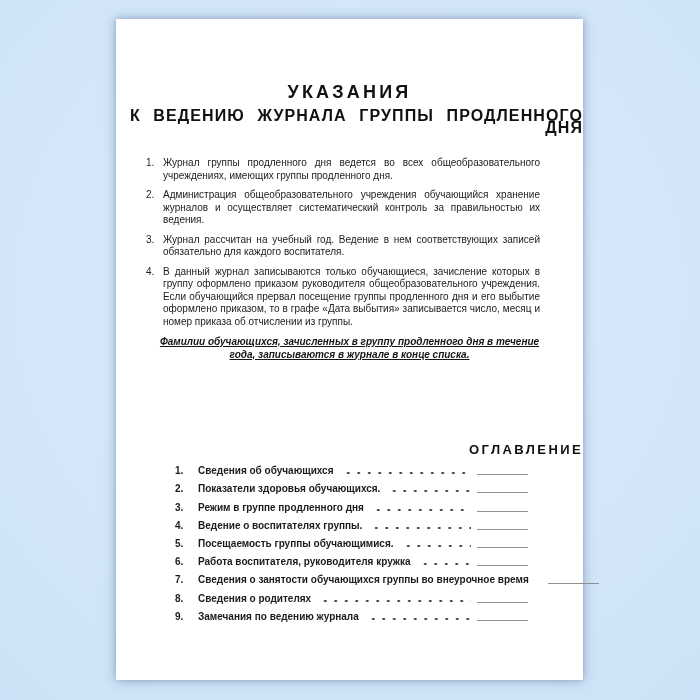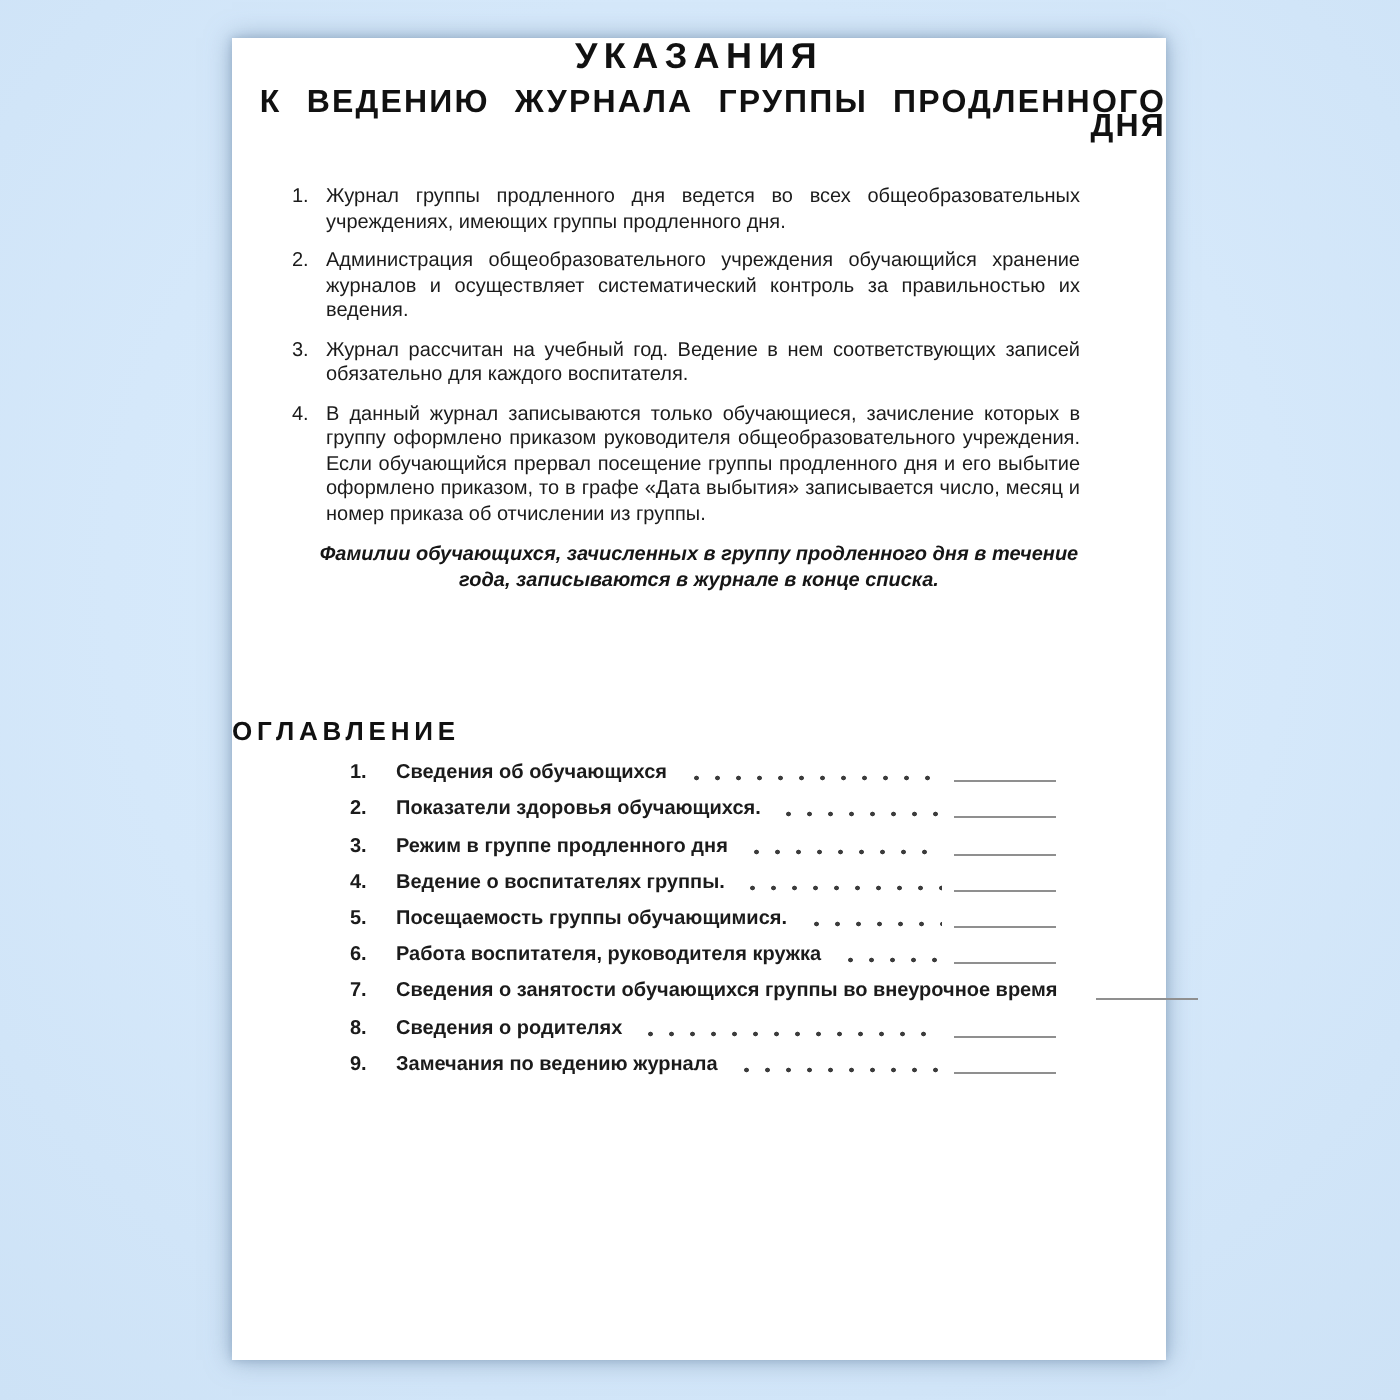--- a/index.html
+++ b/index.html
@@ -19,20 +19,21 @@
     left: 116px;
     top: 19px;
     width: 467px;
     height: 661px;
     background: #ffffff;
     box-shadow: 0 0 12px rgba(96, 125, 158, 0.55), 0 0 4px rgba(96, 125, 158, 0.35);
     box-sizing: border-box;
     color: #1b1b1b;
   }
   .paper-inner {
+    padding-top: 64px;
     height: 100%;
     box-sizing: border-box;
   }
   .doc-title {
     text-align: center;
     font-size: 18px;
     line-height: 18px;
     font-weight: 700;
     letter-spacing: 3.2px;
     color: #111;
@@ -66,24 +67,25 @@
   }
   .doc-note {
     margin: 8px auto 0;
     width: 382px;
     text-align: center;
     font-style: italic;
     font-weight: 700;
     font-size: 10px;
     line-height: 12.5px;
     color: #161616;
+    text-decoration: underline;
   }
   .toc-heading {
-    margin-top: 62px;
-    text-align: left;
+    margin-top: 82px;
+    text-align: right;
     font-size: 13px;
     line-height: 13px;
     font-weight: 700;
     letter-spacing: 2.4px;
     color: #111;
   }
   .toc-page-label {
     margin-top: 4px;
     text-align: right;
     padding-right: 70px;
@@ -136,21 +138,21 @@
 
 <div class="paper">
   <div class="paper-inner">
 
     <div class="doc-title">УКАЗАНИЯ</div>
     <div class="doc-subtitle">К ВЕДЕНИЮ ЖУРНАЛА ГРУППЫ ПРОДЛЕННОГО ДНЯ</div>
 
     <div class="instructions">
       <div class="instruction-item">
         <span class="instruction-num">1.</span>
-        <span class="instruction-text">Журнал группы продленного дня ведется во всех общеобразовательных учреждениях, имеющих группы продленного дня.</span>
+        <span class="instruction-text">Журнал группы продленного дня ведется во всех общеобразовательного учреждениях, имеющих группы продленного дня.</span>
       </div>
       <div class="instruction-item">
         <span class="instruction-num">2.</span>
         <span class="instruction-text">Администрация общеобразовательного учреждения обучающийся хранение журналов и осуществляет систематический контроль за правильностью их ведения.</span>
       </div>
       <div class="instruction-item">
         <span class="instruction-num">3.</span>
         <span class="instruction-text">Журнал рассчитан на учебный год. Ведение в нем соответствующих записей обязательно для каждого воспитателя.</span>
       </div>
       <div class="instruction-item">

